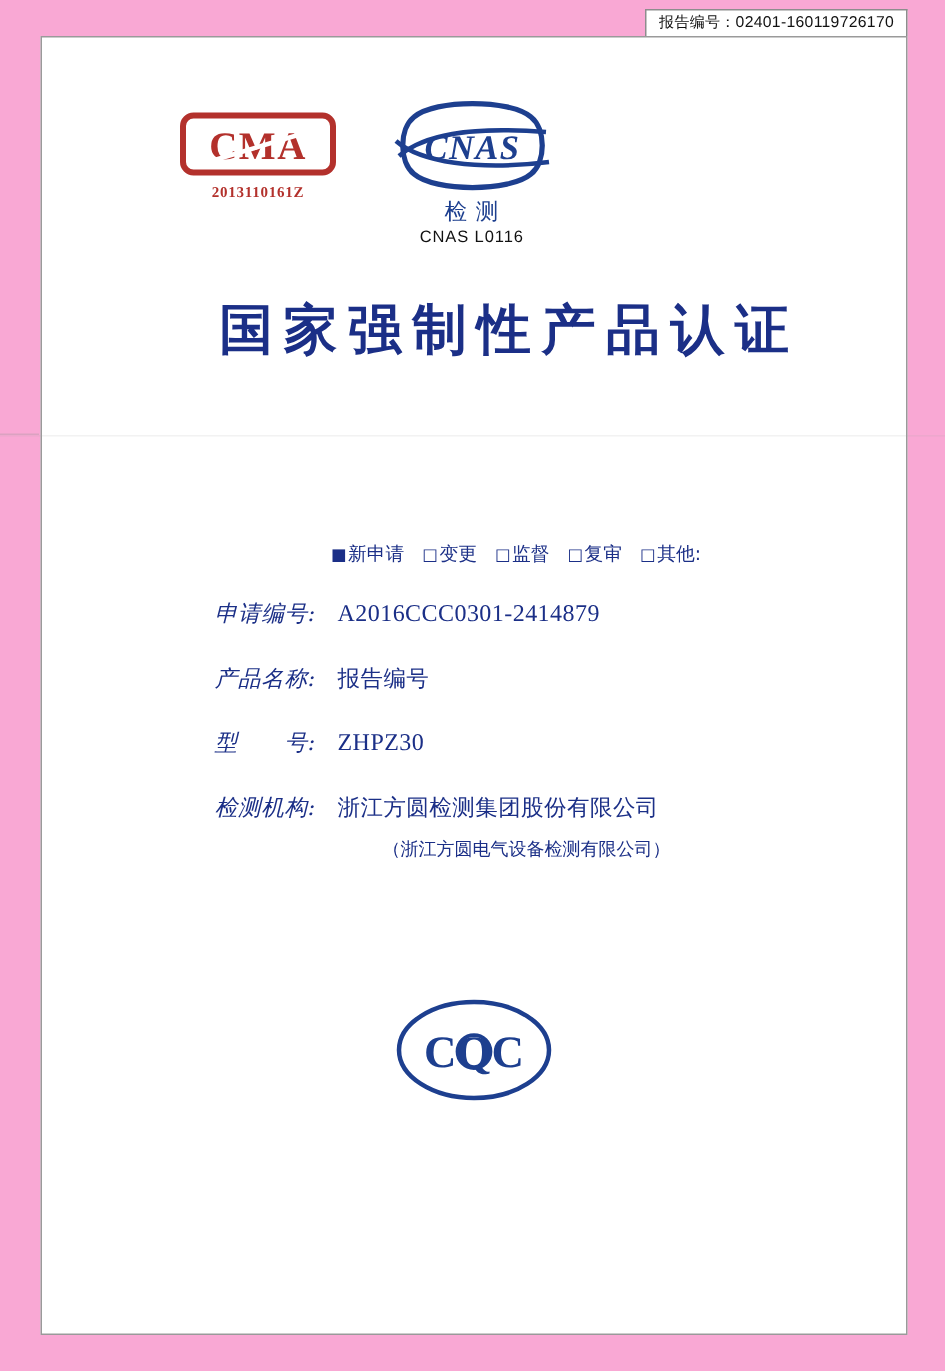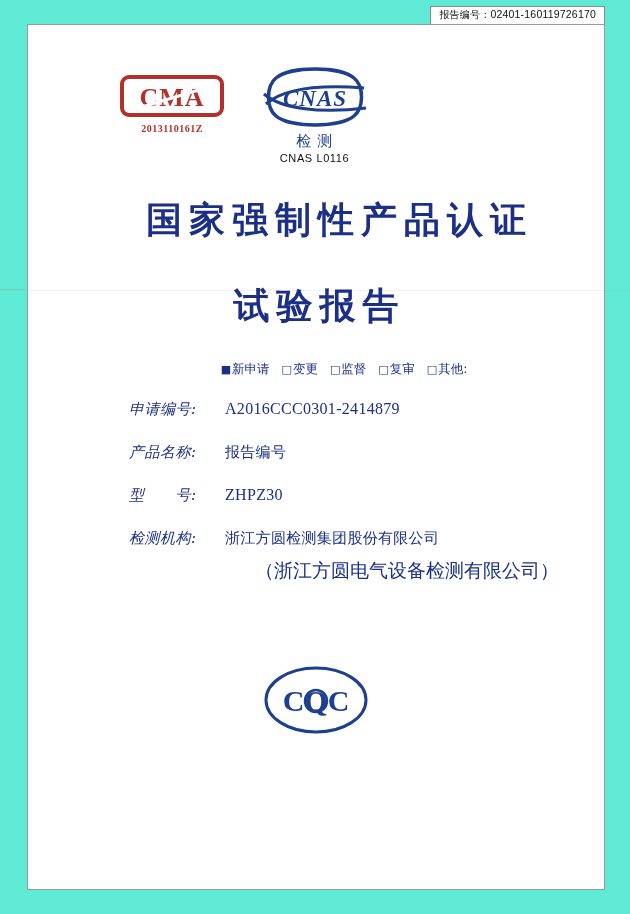--- a/index.html
+++ b/index.html
@@ -14,21 +14,21 @@
     color: #1a1a6e;
     position: relative;
     overflow: hidden;
   }
 
   .page {
     position: absolute;
     left: 0; top: 0;
     width: 630px;
     height: 914px;
-    background: #5eead4;
+    background: #f9a8d4;
   }
 
   
   .scan-frame {
     position: absolute;
     left: 27px;
     top: 24px;
     width: 578px;
     height: 866px;
     border: 1px solid #9a9a9a;
@@ -189,20 +189,21 @@
     position: absolute;
     left: 27px;
     top: 400px;
     width: 578px;
   }
   .field-row {
     display: flex;
     align-items: baseline;
     margin-bottom: 24px;
     padding-left: 102px;
+    text-align: center;
   }
   .field-label {
     font-family: "DejaVu Serif", serif;
     font-style: italic;
     font-size: 15px;
     color: #1b2f87;
     width: 96px;
     flex: 0 0 96px;
     letter-spacing: 0.5px;
     white-space: nowrap;
@@ -213,21 +214,21 @@
     color: #1b2f87;
     letter-spacing: 0.3px;
     white-space: nowrap;
   }
   .field-value.cjk {
     font-family: "DejaVu Serif", serif;
     font-size: 15px;
   }
   .field-value-2 {
     font-family: "DejaVu Serif", serif;
-    font-size: 19px;
+    font-size: 12px;
     color: #1b2f87;
     margin-top: -14px;
     margin-bottom: 22px;
     padding-left: 228px;
     white-space: nowrap;
   }
 
   
   .cqc-seal {
     position: absolute;
@@ -275,21 +276,20 @@
           <text x="59" y="42" text-anchor="middle" font-family="Liberation Serif, serif" font-weight="bold" font-size="23" fill="#1d3f8f" letter-spacing="1">CNAS</text>
         </svg>
       </div>
       <div class="cnas-sub">检 测</div>
       <div class="cnas-code">CNAS L0116</div>
     </div>
 
   </div>
 
   <div class="title-main">国家强制性产品认证</div>
-  <div class="title-sub">试验报告</div>
 
   <div class="checkbox-row">
     <span class="cb"><span class="box">■</span><span>新申请</span></span>
     <span class="cb"><span class="box">□</span><span>变更</span></span>
     <span class="cb"><span class="box">□</span><span>监督</span></span>
     <span class="cb"><span class="box">□</span><span>复审</span></span>
     <span class="cb"><span class="box">□</span><span>其他:</span></span>
   </div>
 
   <div class="fields">

